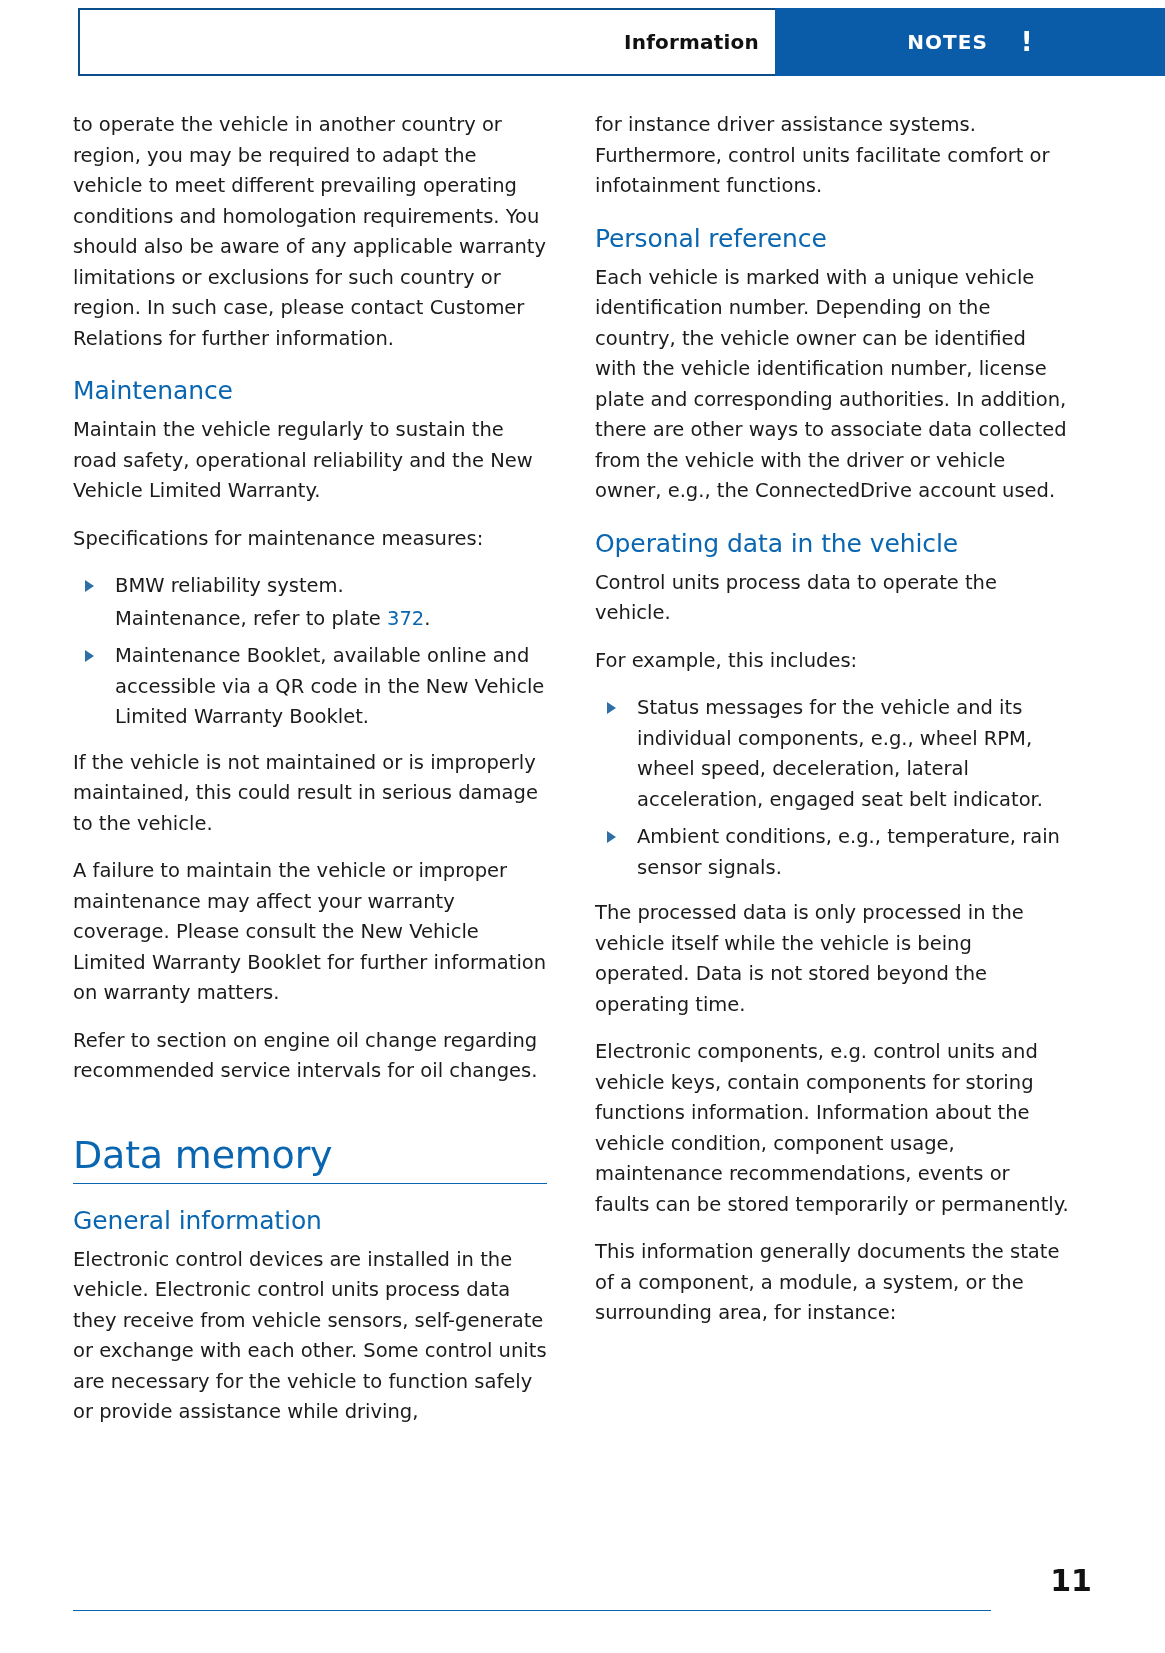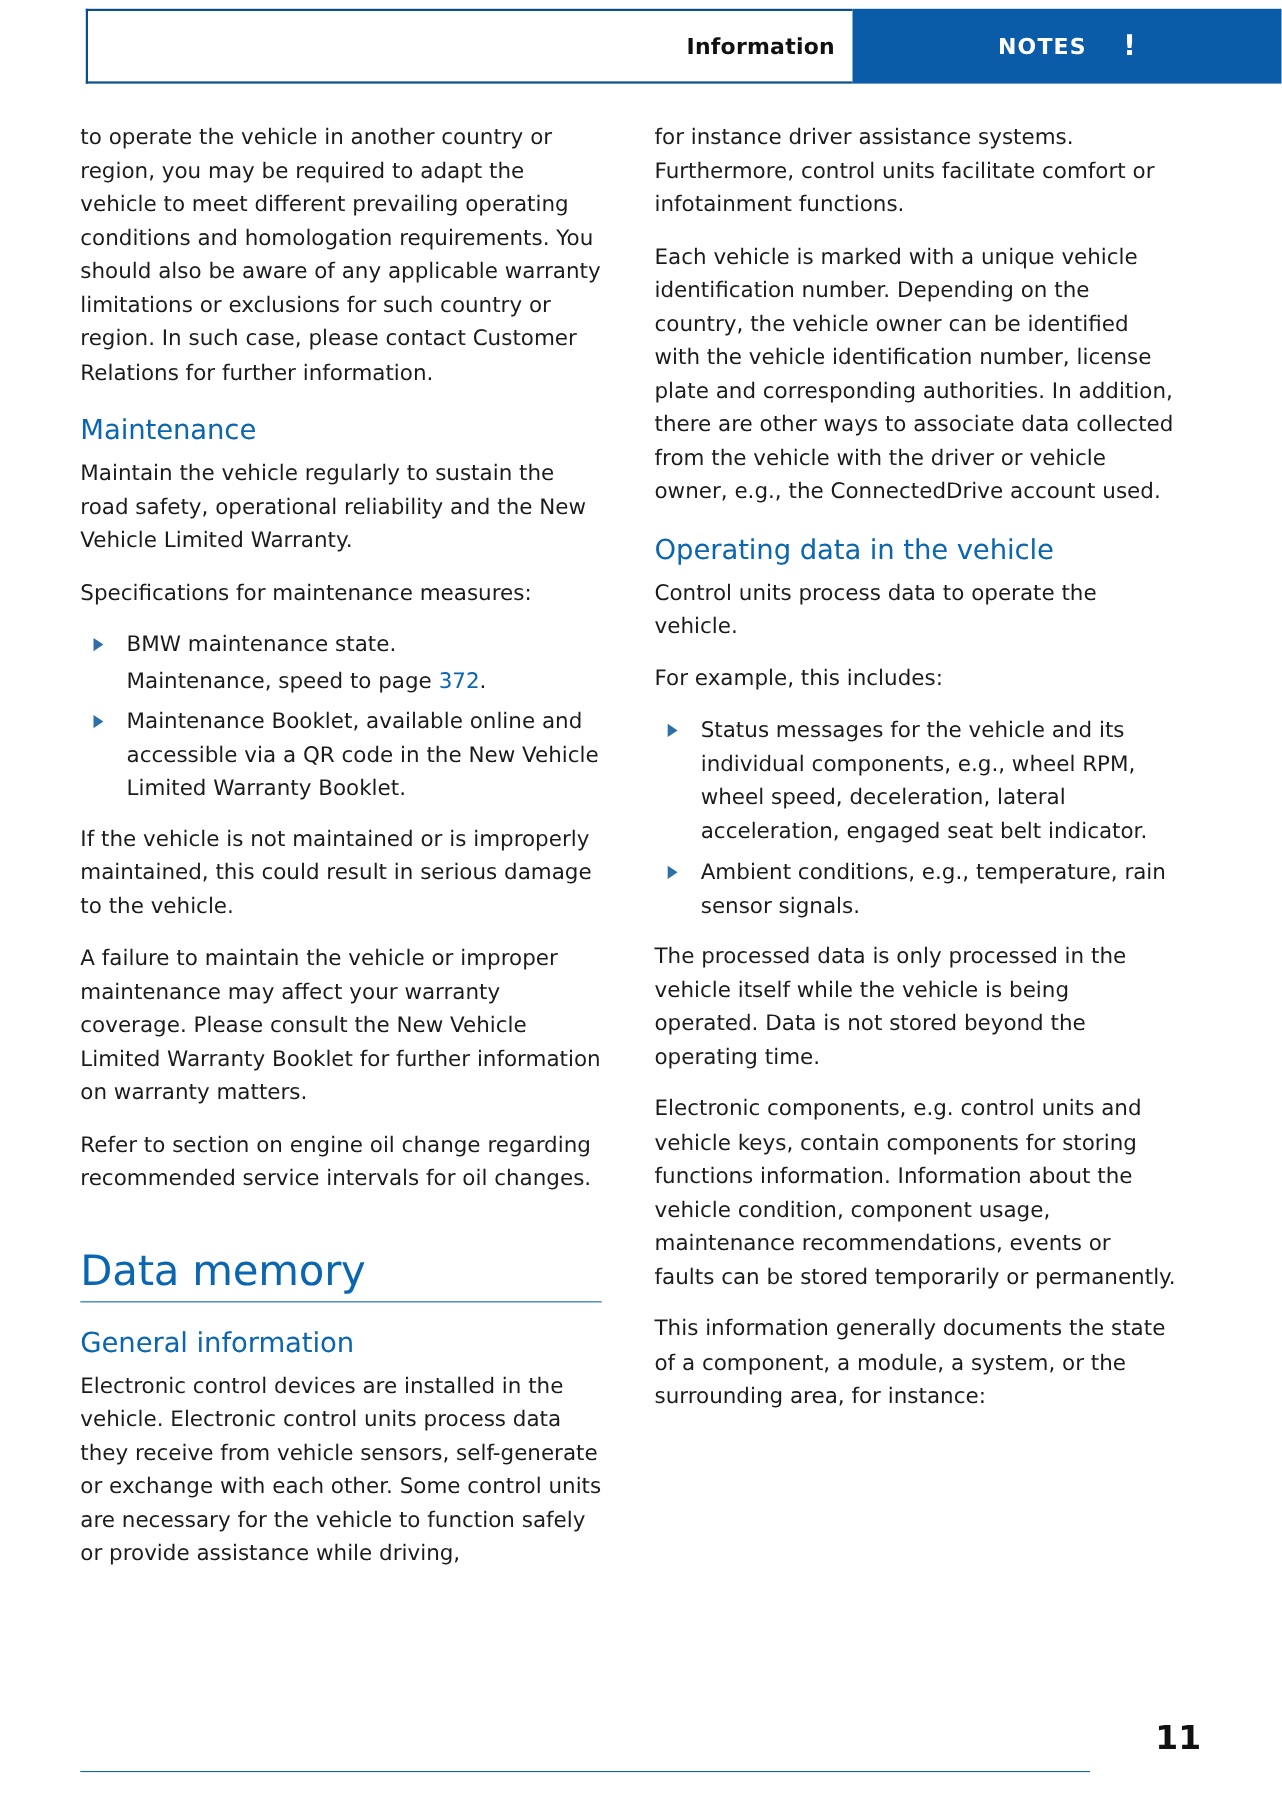--- a/index.html
+++ b/index.html
@@ -175,23 +175,23 @@
       <p>to operate the vehicle in another country or region, you may be required to adapt the vehicle to meet different prevailing operating conditions and homologation requirements. You should also be aware of any applicable warranty limitations or exclusions for such country or region. In such case, please contact Customer Relations for further information.</p>
 
       <h3 class="heading">Maintenance</h3>
 
       <p>Maintain the vehicle regularly to sustain the road safety, operational reliability and the New Vehicle Limited Warranty.</p>
       <p>Specifications for maintenance measures:</p>
 
       <ul class="bullets">
         <li>
           <span class="tri"></span>
-          <span>BMW maintenance state.</span>
+          <span>BMW reliability system.</span>
           <span class="sub-line">
-            <span>Maintenance, speed to page </span><a class="pageref" href="#" style="text-decoration:none;margin-top:19px;">372</a><span>.</span>
+            <span>Maintenance, refer to plate </span><a class="pageref" href="#" style="text-decoration:none;margin-top:19px;">372</a><span>.</span>
           </span>
         </li>
         <li>
           <span class="tri"></span>
           <span>Maintenance Booklet, available online and accessible via a QR code in the New Vehicle Limited Warranty Booklet.</span>
         </li>
       </ul>
 
       <p>If the vehicle is not maintained or is improperly maintained, this could result in serious damage to the vehicle.</p>
       <p>A failure to maintain the vehicle or improper maintenance may affect your warranty coverage. Please consult the New Vehicle Limited Warranty Booklet for further information on warranty matters.</p>
@@ -201,20 +201,21 @@
       <hr class="chapter-rule">
 
       <h3 class="heading" style="margin-top:0;">General information</h3>
       <p>Electronic control devices are installed in the vehicle. Electronic control units process data they receive from vehicle sensors, self-generate or exchange with each other. Some control units are necessary for the vehicle to function safely or provide assistance while driving,</p>
     </div>
 
     <div class="col">
 
       <p>for instance driver assistance systems. Furthermore, control units facilitate comfort or infotainment functions.</p>
 
+      <h3 class="heading">Personal reference</h3>
       <p>Each vehicle is marked with a unique vehicle identification number. Depending on the country, the vehicle owner can be identified with the vehicle identification number, license plate and corresponding authorities. In addition, there are other ways to associate data collected from the vehicle with the driver or vehicle owner, e.g., the ConnectedDrive account used.</p>
 
       <h3 class="heading">Operating data in the vehicle</h3>
       <p>Control units process data to operate the vehicle.</p>
       <p>For example, this includes:</p>
 
       <ul class="bullets">
         <li>
           <span class="tri"></span>
           <span>Status messages for the vehicle and its individual components, e.g., wheel RPM, wheel speed, deceleration, lateral acceleration, engaged seat belt indicator.</span>

